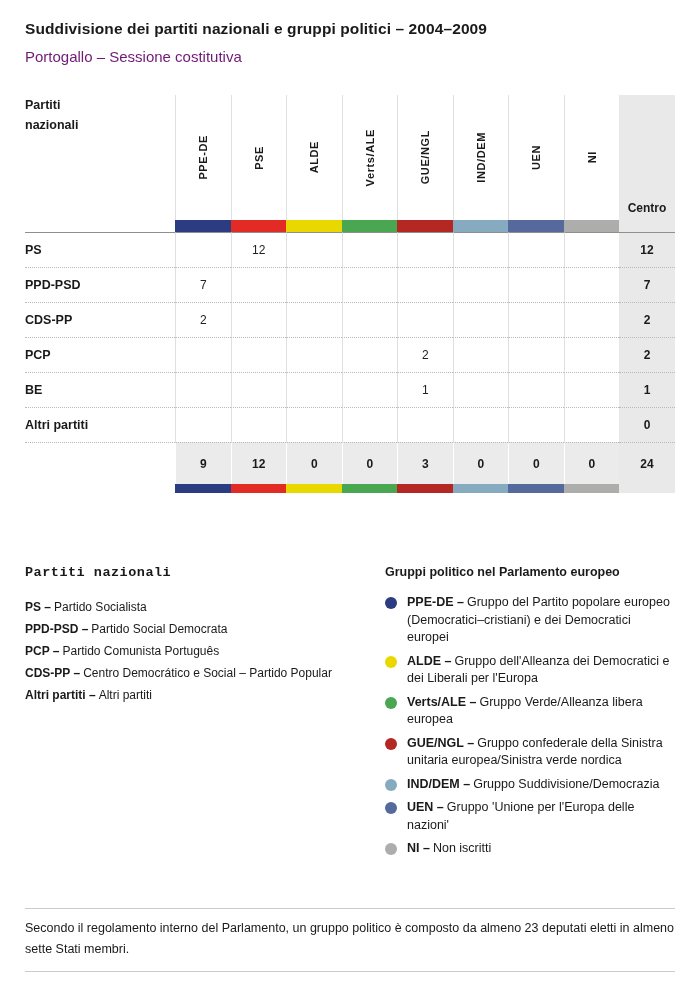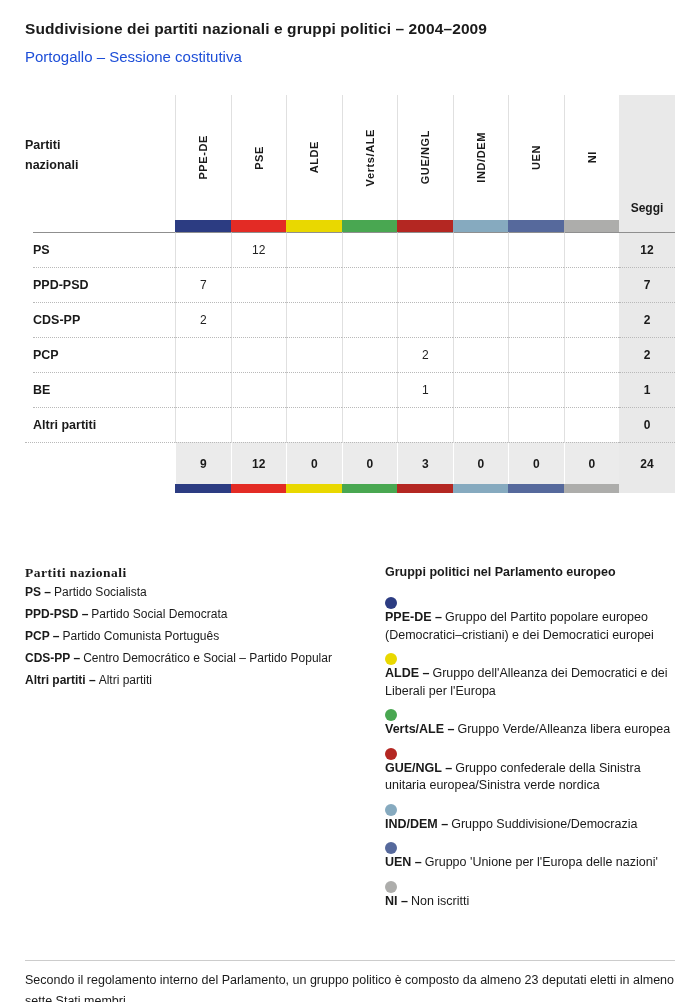--- a/index.html
+++ b/index.html
@@ -1,55 +1,55 @@
 <!DOCTYPE html>
 <html><head>
 <meta charset="utf-8">
 <style>
   * { box-sizing: border-box; margin: 0; padding: 0; }
   html,body { width:700px; height:1002px; background:#fff; overflow:hidden;
               font-family:"Liberation Sans", sans-serif; color:#1a1a1a; }
   .page { padding:20px 25px 12px 25px; }
 
   .title { font-size:15.5px; font-weight:700; letter-spacing:.1px; margin-bottom:10px; }
-  .subtitle { font-size:15px; color:#1d4ed8; margin-bottom:30px; }
+  .subtitle { font-size:15px; color:#701a75; margin-bottom:30px; }
 
   
   .ptable { display:grid; width:650px;
             grid-template-columns:150px repeat(8,55.5px) 56px;
             grid-template-rows:125px 12px repeat(6,35px) 42px 9px; }
   .c { display:flex; align-items:center; justify-content:center; }
-  .hcorner { align-items:center; justify-content:flex-start; padding-bottom:6px; }
+  .hcorner { align-items:flex-start; justify-content:flex-start; padding-bottom:6px; }
   .hcorner .two { font-size:12.5px; font-weight:700; line-height:20px; }
   .hcol { border-left:1px solid #e0e0e0; }
   .vlabel { writing-mode:vertical-rl; transform:rotate(180deg);
             font-size:11px; font-weight:700; letter-spacing:.6px; white-space:nowrap; }
   .hseggi { background:#e9e9e9; align-items:flex-end; padding-bottom:5px;
             font-size:12px; font-weight:700; }
   .bar { height:12px; }
   .bar2 { height:9px; }
   .gray { background:#e9e9e9; }
-  .lbl { justify-content:flex-start; font-size:12.5px; font-weight:700;margin-left:8px; }
+  .lbl { justify-content:flex-start; font-size:12.5px; font-weight:700; }
   .num { font-size:12px; color:#222; border-left:1px solid #e0e0e0; }
   .seat { background:#e9e9e9; font-size:12px; font-weight:700; }
   .rsolid { border-top:1px solid #8f8f8f; }
   .rdot { border-top:1px dotted #b9b9b9; }
   .tot { background:#ebebeb; font-size:12px; font-weight:700; border-left:1px solid #fff; }
   .tseat { background:#e9e9e9; font-size:12px; font-weight:700; }
 
   
   .legends { display:flex; margin-top:72px; }
   .leg-left { width:360px; }
-  .leg-left h3 { font-family:Liberation Serif, serif; font-size:13.5px;
-                 font-weight:700; letter-spacing:.5px; }
+  .leg-left h3 { font-family:Liberation Mono, monospace; font-size:13.5px;
+                 font-weight:700; margin-bottom:16px; letter-spacing:.5px; }
   .leg-left .li { font-size:12px; line-height:22px; }
   .leg-left b { margin-right:3px; }
   .leg-right { flex:1; }
   .leg-right h3 { font-size:12.5px; font-weight:700; margin-bottom:15px; }
-  .gitem { display:flex; margin-bottom:6px;flex-direction:column; }
+  .gitem { display:flex; margin-bottom:6px; }
   .dot { width:12px; height:12px; border-radius:50%; flex:0 0 12px;
          margin:3px 10px 0 0; }
   .gtext { font-size:12.5px; line-height:17.5px; }
   .gtext b { margin-right:3px; }
 
   
   .footnote { border-top:1px solid #ccc; margin-top:44px; padding-top:9px;
               font-size:12.5px; line-height:21px; }
   .rule2 { border-top:1px solid #ccc; margin-top:11px; }
 </style>
@@ -86,21 +86,21 @@
       </div>
     <div class="c hcol">
         <span class="vlabel">IND/DEM</span>
       </div>
     <div class="c hcol">
         <span class="vlabel">UEN</span>
       </div>
     <div class="c hcol">
         <span class="vlabel">NI</span>
       </div>
-    <div class="c hseggi">Seggi</div>
+    <div class="c hseggi">Centro</div>
 
     <div class="bar"></div>
     <div class="bar" style="background-color: rgb(44, 60, 130);"></div>
     <div class="bar" style="background-color: rgb(227, 43, 37);"></div>
     <div class="bar" style="background-color: rgb(233, 216, 0);"></div>
     <div class="bar" style="background-color: rgb(73, 167, 81);"></div>
     <div class="bar" style="background-color: rgb(180, 39, 34);"></div>
     <div class="bar" style="background-color: rgb(134, 170, 191);"></div>
     <div class="bar" style="background-color: rgb(86, 105, 156);"></div>
     <div class="bar" style="background-color: rgb(173, 173, 171);"></div>
@@ -199,21 +199,21 @@
     <div class="leg-left">
       <h3>Partiti nazionali</h3>
       <div class="li"><b>PS –</b><span>Partido Socialista</span></div>
       <div class="li"><b>PPD-PSD –</b><span>Partido Social Democrata</span></div>
       <div class="li"><b>PCP –</b><span>Partido Comunista Português</span></div>
       <div class="li"><b>CDS-PP –</b><span>Centro Democrático e Social – Partido Popular</span></div>
       <div class="li"><b>Altri partiti –</b><span>Altri partiti</span></div>
     </div>
 
     <div class="leg-right">
-      <h3>Gruppi politici nel Parlamento europeo</h3>
+      <h3>Gruppi politico nel Parlamento europeo</h3>
       <div class="gitem">
           <span class="dot" style="background-color: rgb(44, 60, 130);"></span>
           <span class="gtext"><b>PPE-DE –</b><span>Gruppo del Partito popolare europeo (Democratici–cristiani) e dei Democratici europei</span></span>
         </div>
       <div class="gitem">
           <span class="dot" style="background-color: rgb(233, 216, 0);"></span>
           <span class="gtext"><b>ALDE –</b><span>Gruppo dell'Alleanza dei Democratici e dei Liberali per l'Europa</span></span>
         </div>
       <div class="gitem">
           <span class="dot" style="background-color: rgb(73, 167, 81);"></span>

